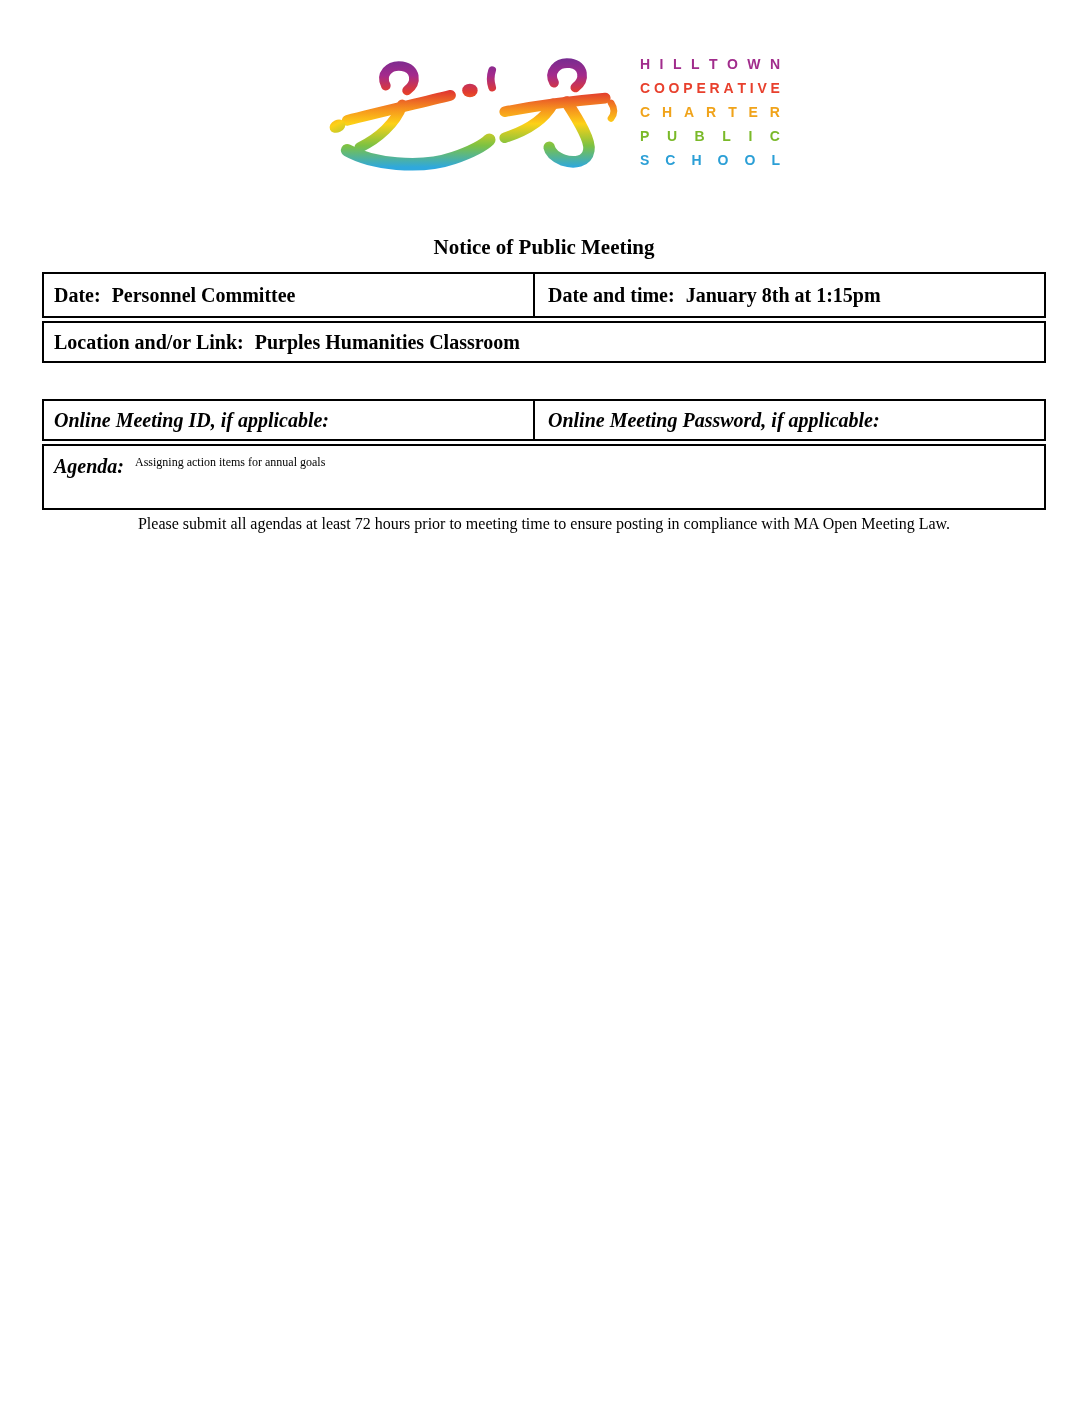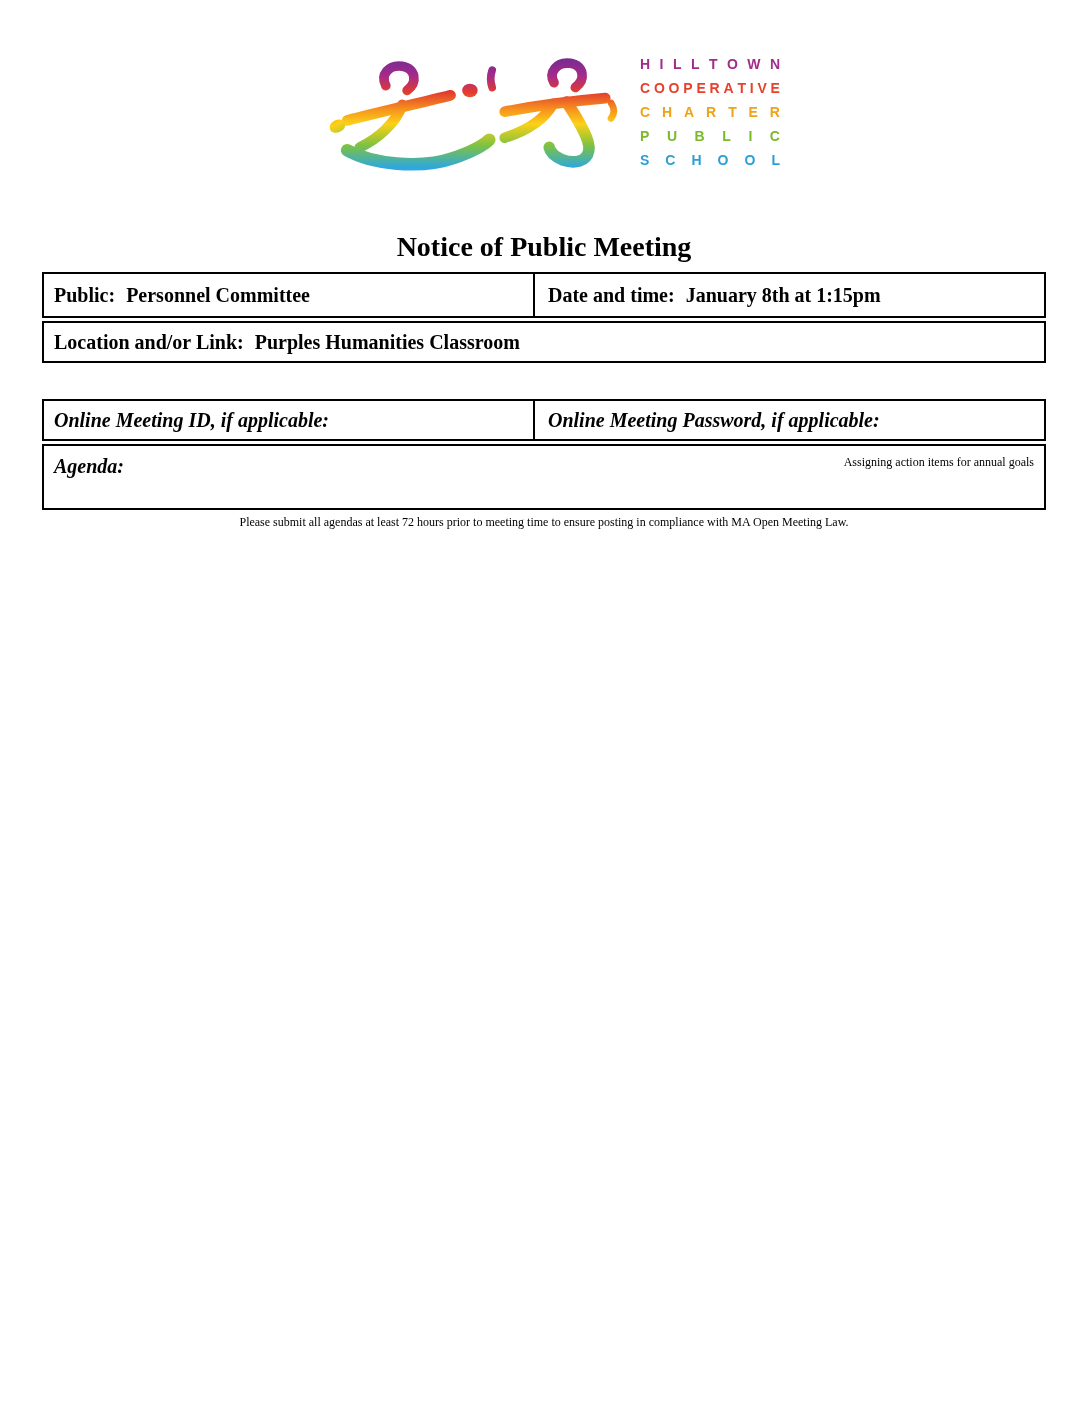--- a/index.html
+++ b/index.html
@@ -15,46 +15,46 @@
   }
   .logo-figures { width:320px; height:145px; flex:0 0 auto; }
   .logo-text { display:flex; flex-direction:column; padding-top:8px; }
   .logo-line {
     width:140px; height:24px; align-items:center;
     font-family:"Liberation Sans", sans-serif; font-weight:bold;
     font-size:14px; display:flex; justify-content:space-between;
   }
   
   .title {
-    text-align:center; font-weight:bold; font-size:28px; line-height:36px;
+    text-align:center; font-weight:bold; font-size:21px; line-height:36px;
     margin-top:40px; margin-bottom:7px; letter-spacing:0px;
   }
   
   .sheet { margin:0 42px; }
   .trow {
     border:2px solid #000; margin-bottom:3px;
     display:flex; align-items:stretch; font-size:20px;
   }
   .trow.h1 { min-height:46px; }
   .trow.h2 { min-height:42px; }
   .trow.h3 { min-height:42px;margin-top:36px; }
   .trow.h4 { min-height:66px; }
   .cell {
     display:flex; align-items:center; padding:0 10px; flex:1 1 auto;
   }
   .cell.left-col  { flex:0 0 48.9%; }
   .cell.right-col { flex:1 1 auto; border-left:2px solid #000; padding-left:13px; }
-  .cell.top-align { align-items:flex-start; padding-top:9px;justify-content:space-between; }
+  .cell.top-align { align-items:flex-start; padding-top:9px; }
   .lbl { font-weight:bold; white-space:nowrap; }
   .lbl.ital { font-style:italic; }
   .val { font-weight:bold; margin-left:11px; white-space:nowrap; }
   .val.reg { font-weight:normal; font-size:12px; }
   
   .footer-note {
-    text-align:center; font-size:12px; margin-top:5px;
+    text-align:center; font-size:16px; margin-top:5px;
     font-family:"Liberation Serif", serif;
   }
 </style>
 </head>
 <body>
 
 <div class="page">
 
   <header class="logo-wrap">
     <svg class="logo-figures" viewBox="0 0 330 150" xmlns="http://www.w3.org/2000/svg" aria-hidden="true">
@@ -148,21 +148,21 @@
         </div>
     </div>
   </header>
 
   <h1 class="title">Notice of Public Meeting</h1>
 
   <main class="sheet">
 
     <div class="trow h1">
       <div class="cell left-col">
-        <span class="lbl">Public:</span>
+        <span class="lbl">Date:</span>
         <span class="val">Personnel Committee</span>
       </div>
       <div class="cell right-col">
         <span class="lbl">Date and time:</span>
         <span class="val">January 8th at 1:15pm</span>
       </div>
     </div>
 
     <div class="trow h2">
       <div class="cell">

